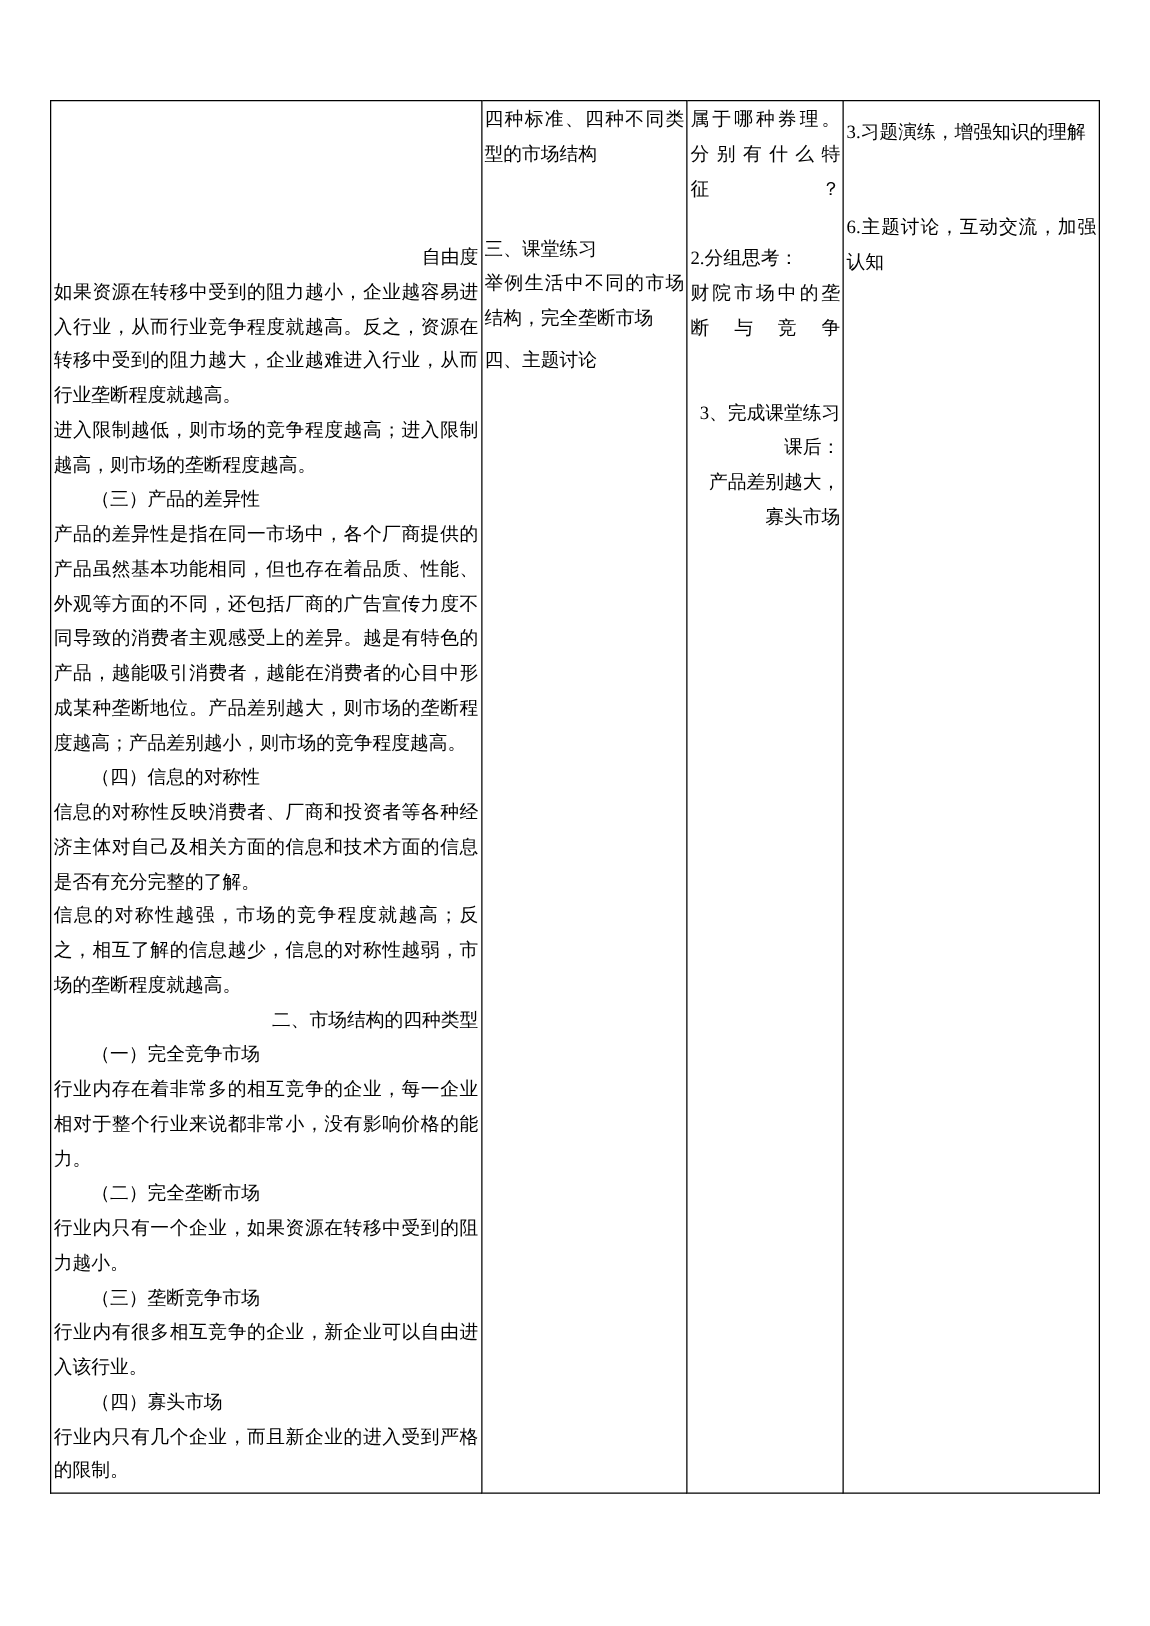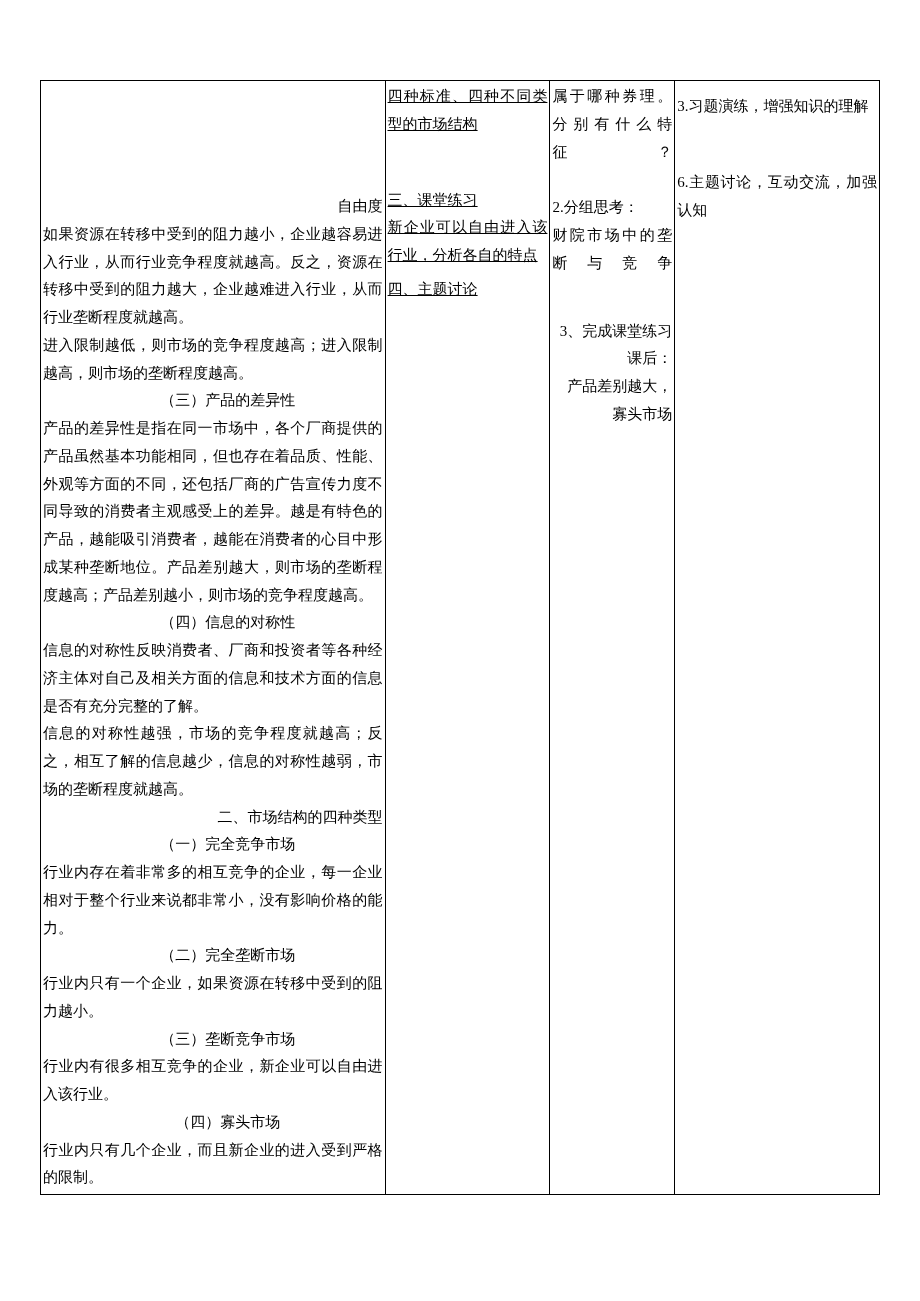--- a/index.html
+++ b/index.html
@@ -20,24 +20,24 @@
   table.main {
     border-collapse: collapse;
     width: 100%;
   }
   table.main td {
     border: 1px solid #000;
     vertical-align: top;
     padding: 2px 2px;
   }
   .col1 { width: 340px; }
-  .col2 { width: 160px; text-decoration: underline; }
+  .col2 { width: 160px; }
   .col3 { width: 120px; }
   .col4 { width: 200px; }
-  .indent { text-indent: 2em; display: block; text-align: center; }
+  .indent { text-indent: 2em; display: block; }
   .para { display: block; text-align: right; }
   .just { text-align: justify; text-justify: inter-ideograph; }
   .col2-inner, .col3-inner, .col4-inner {
     position: relative;
   }
   .block { display: block; margin-bottom: 8px; }
   .col3 .just { text-align: justify; text-align-last: justify; }
   .sec-title { display:block; }
 </style>
 </head>
@@ -66,21 +66,21 @@
   <span class="para just">行业内有很多相互竞争的企业，新企业可以自由进入该行业。</span>
   <span class="indent">（四）寡头市场</span>
   <span class="para just">行业内只有几个企业，而且新企业的进入受到严格的限制。</span>
 </td>
 
 <td class="col2">
   <div class="col2-inner">
     <span class="block just">四种标准、四种不同类型的市场结构</span>
     <div style="height:40px"></div>
     <span class="sec-title">三、课堂练习</span>
-    <span class="para just">新企业可以自由进入该行业，分析各自的特点</span>
+    <span class="para just">举例生活中不同的市场结构，完全垄断市场</span>
     <div style="height:6px"></div>
     <span class="sec-title">四、主题讨论</span>
   </div>
 </td>
 
 <td class="col3">
   <div class="col3-inner">
     <span class="block just">属于哪种券理。分别有什么特征？</span>
     <div style="height:20px"></div>
     <span class="sec-title">2.分组思考：</span>

